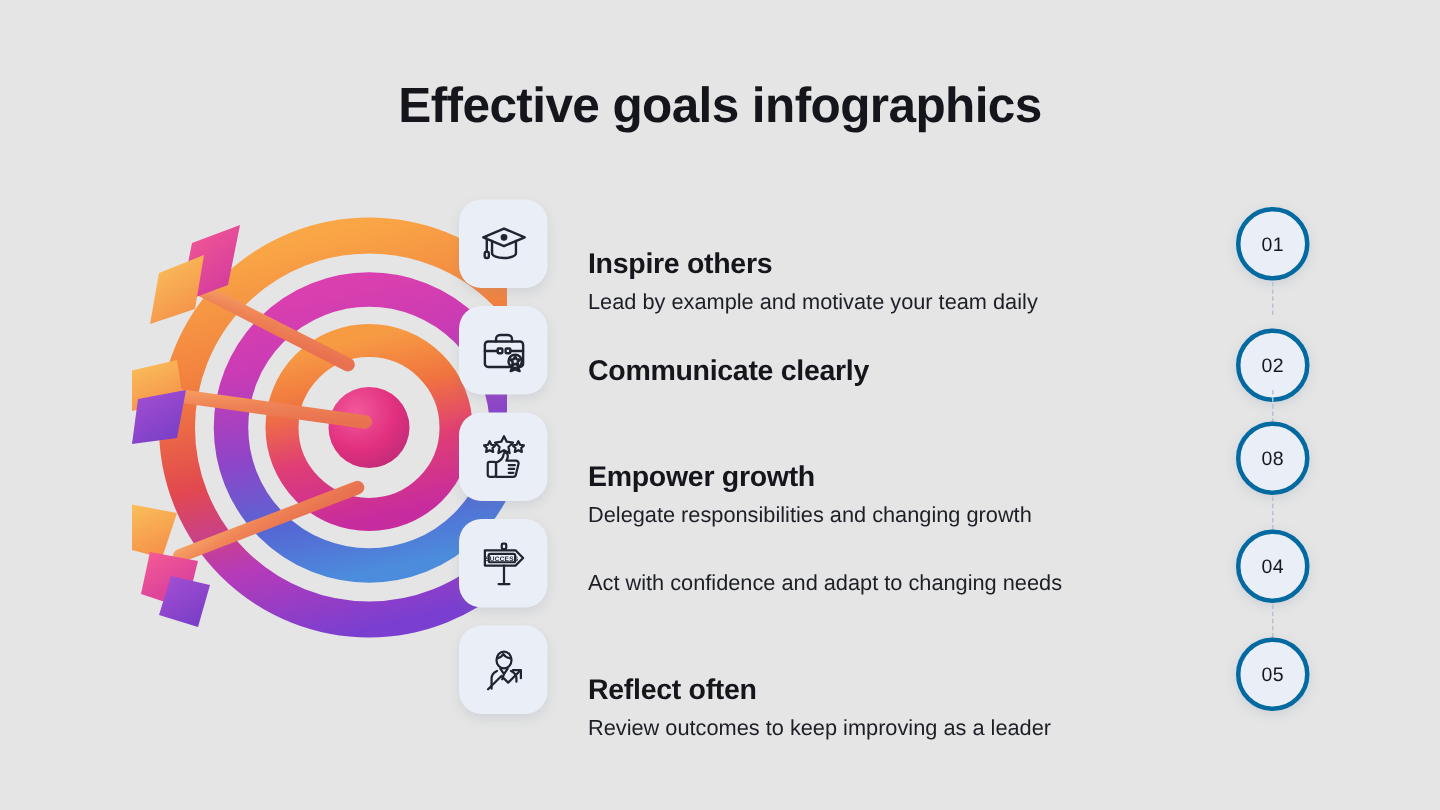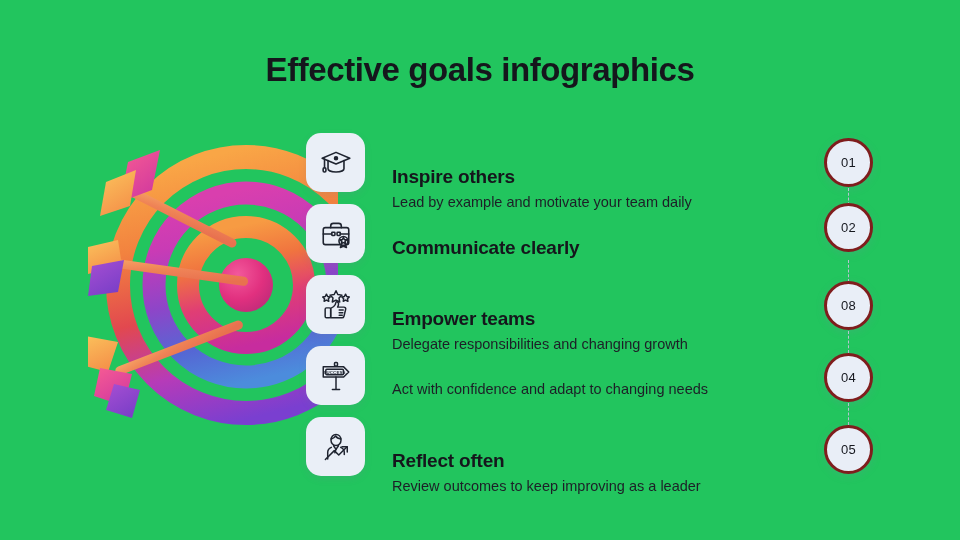--- a/index.html
+++ b/index.html
@@ -9,21 +9,21 @@
     background: #ffffff;
   }
   body {
     font-family: "Liberation Sans", sans-serif;
     -webkit-font-smoothing: antialiased;
   }
   #slide {
     position: relative;
     width: 960px;
     height: 540px;
-    background: #22c55e;
+    background: #e5e5e5;
     overflow: hidden;
   }
 
   
   #page-title {
     position: absolute;
     left: 0;
     top: 52px;
     width: 960px;
     text-align: center;
@@ -109,21 +109,21 @@
     height: 49px;
   }
   .step-circle {
     position: absolute;
     left: 0;
     top: 0;
     width: 49px;
     height: 49px;
     border-radius: 50%;
     background: #e9eef7;
-    border: 3px solid #7f1d1d;
+    border: 3px solid #0369a1;
     box-sizing: border-box;
     box-shadow: 0 2px 8px rgba(120,135,165,0.22);
     display: flex;
     align-items: center;
     justify-content: center;
     font-size: 13px;
     font-weight: normal;
     color: #16181f;
     letter-spacing: 0.3px;
   }
@@ -260,21 +260,21 @@
       <svg viewBox="0 0 32 32" fill="none" stroke="#1f2430" stroke-width="1.4" stroke-linecap="round" stroke-linejoin="round">
         <path d="M16 2.6 L17.7 6.1 L21.6 6.7 L18.8 9.4 L19.5 13.2 L16 11.4 L12.5 13.2 L13.2 9.4 L10.4 6.7 L14.3 6.1 Z"></path>
         <path d="M7 5.8 L8.1 8 L10.5 8.4 L8.8 10.1 L9.2 12.5 L7 11.4 L4.8 12.5 L5.2 10.1 L3.5 8.4 L5.9 8 Z"></path>
         <path d="M25 5.8 L26.1 8 L28.5 8.4 L26.8 10.1 L27.2 12.5 L25 11.4 L22.8 12.5 L23.2 10.1 L21.5 8.4 L23.9 8 Z"></path>
         <path d="M11 19.2 C11 19.2 14.3 17.7 15.2 15.8 C15.8 14.5 15.6 13 16.6 13 C17.9 13 18.6 14.3 18.3 15.8 C18.1 16.9 17.5 18 17.5 18 H23.4 C24.6 18 25.4 19 25.1 20.1 L23.5 26.6 C23.3 27.5 22.5 28.1 21.6 28.1 H11 Z"></path>
         <rect x="5.8" y="18.7" width="5.2" height="9.4" rx="1.2"></rect>
         <path d="M19 20.8 H22.8 M19 23.2 H22.4 M19 25.6 H21.9"></path>
       </svg>
     </div>
     <div class="item-text">
-      <div class="item-heading">Empower teams</div>
+      <div class="item-heading">Empower growth</div>
       <div class="item-desc">Delegate responsibilities and changing growth</div>
     </div>
   </div>
 
   <div class="item-row" style="top:346px;">
     <div class="icon-box">
       <svg viewBox="0 0 32 32" fill="none" stroke="#1f2430" stroke-width="1.4" stroke-linecap="round" stroke-linejoin="round">
         <rect x="14.6" y="3.2" width="2.8" height="3.4" rx="0.8"></rect>
         <path d="M4 7.4 H23.2 L28 12.2 L23.2 17 H4 Z"></path>
         <rect x="6.4" y="9.6" width="16.6" height="5.3" rx="1"></rect>
@@ -305,21 +305,21 @@
       <div class="item-desc">Review outcomes to keep improving as a leader</div>
     </div>
   </div>
 
   <div id="step-rail">
     <div class="step-node" style="top:0px;">
       <div class="step-circle">01</div>
     </div>
     <div class="step-connector" style="top:50px;"></div>
 
-    <div class="step-node" style="top:65px;text-align:center;">
+    <div class="step-node" style="top:81px;text-align:center;">
       <div class="step-circle">02</div>
     </div>
     <div class="step-connector" style="top:122px;"></div>
 
     <div class="step-node" style="top:143px;">
       <div class="step-circle">08</div>
     </div>
     <div class="step-connector" style="top:193px;"></div>
 
     <div class="step-node" style="top:215px;">

